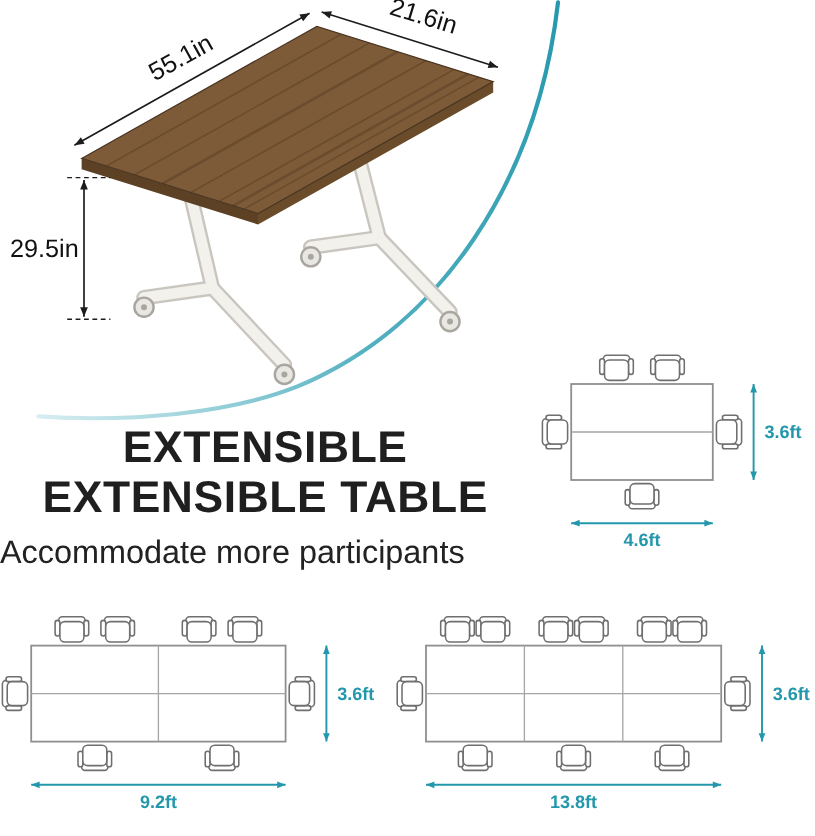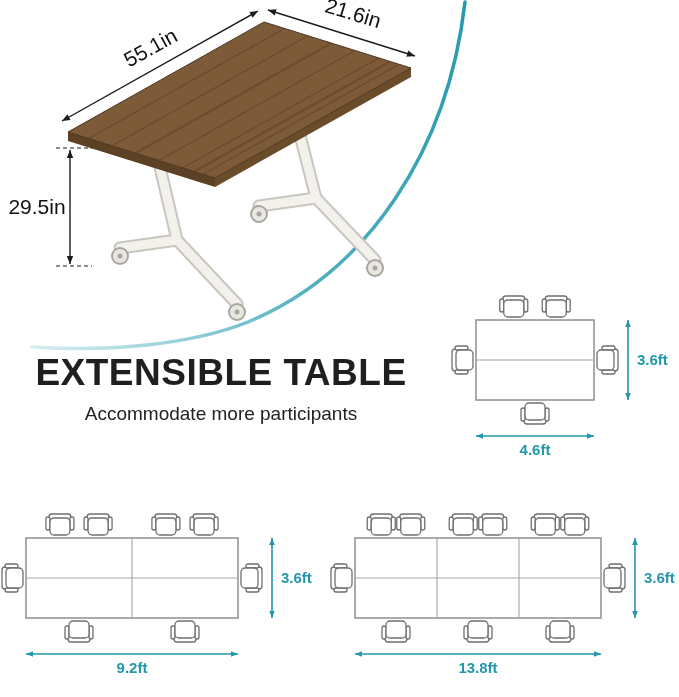--- a/index.html
+++ b/index.html
@@ -12,21 +12,21 @@
   .abs { position:absolute; }
   #arc-svg { left:0; top:0; z-index:0; pointer-events:none; }
   #ill-svg { left:6px; top:0; z-index:1; }
   #heading-block { left:0; top:352px; width:442px; z-index:1; }
   #layout-single { left:450px; top:294px; }
   #layout-double { left:0px;   top:512px; }
   #layout-triple { left:329px; top:512px; }
 
   .title { font-size:37px; font-weight:700; color:#1f1f1f; line-height:1.14;
            text-align:center; letter-spacing:0.5px; white-space:nowrap; }
-  .subtitle { font-size:19px; color:#222; text-align:center; margin-top:9px; }
+  .subtitle { font-size:27px; color:#222; margin-top:9px; }
 
   
   .chair-part { fill:#ffffff; stroke:#6f6f6f; stroke-width:1.3; }
   .table-rect { fill:#ffffff; stroke:#8f8f8f; stroke-width:1.5; }
   .table-line { stroke:#a5a5a5; stroke-width:1.1; }
   .dim-line   { stroke:var(--accent); stroke-width:1.6; }
   .dim-arrow  { fill:var(--accent); }
   .dim-label  { fill:var(--accent); font-size:15px; font-weight:700; }
   .dim-label.mid { text-anchor:middle; }
 
@@ -122,20 +122,21 @@
     <path class="ill-tick" d="M50,148 L86,148"></path>
     <path class="ill-tick" d="M50,266 L86,266"></path>
     <path class="ill-dim" d="M64,150 L64,264"></path>
     <path class="ill-arrow" d="M0,0 L-8,3.2 L-8,-3.2 Z" transform="translate(64,150) rotate(-90)"></path>
     <path class="ill-arrow" d="M0,0 L-8,3.2 L-8,-3.2 Z" transform="translate(64,264) rotate(90)"></path>
     <text class="ill-label" x="31" y="214">29.5in</text>
   </g>
 </svg>
 
 <div id="heading-block" class="abs">
+  <div class="title">EXTENSIBLE</div>
   <div class="title">EXTENSIBLE TABLE</div>
   <div class="subtitle">Accommodate more participants</div>
 </div>
 
 <svg id="layout-single" class="abs" viewBox="0 0 222 170" width="222" height="170">
     <g transform="translate(63.76,15) rotate(0)">
       <rect x="-11" y="-13" width="22" height="6" rx="3" class="chair-part"></rect>
       <rect x="-14" y="-10" width="4" height="13" rx="2" class="chair-part"></rect>
       <rect x="10" y="-10" width="4" height="13" rx="2" class="chair-part"></rect>
       <rect x="-10" y="-9" width="20" height="17" rx="4" class="chair-part"></rect>

